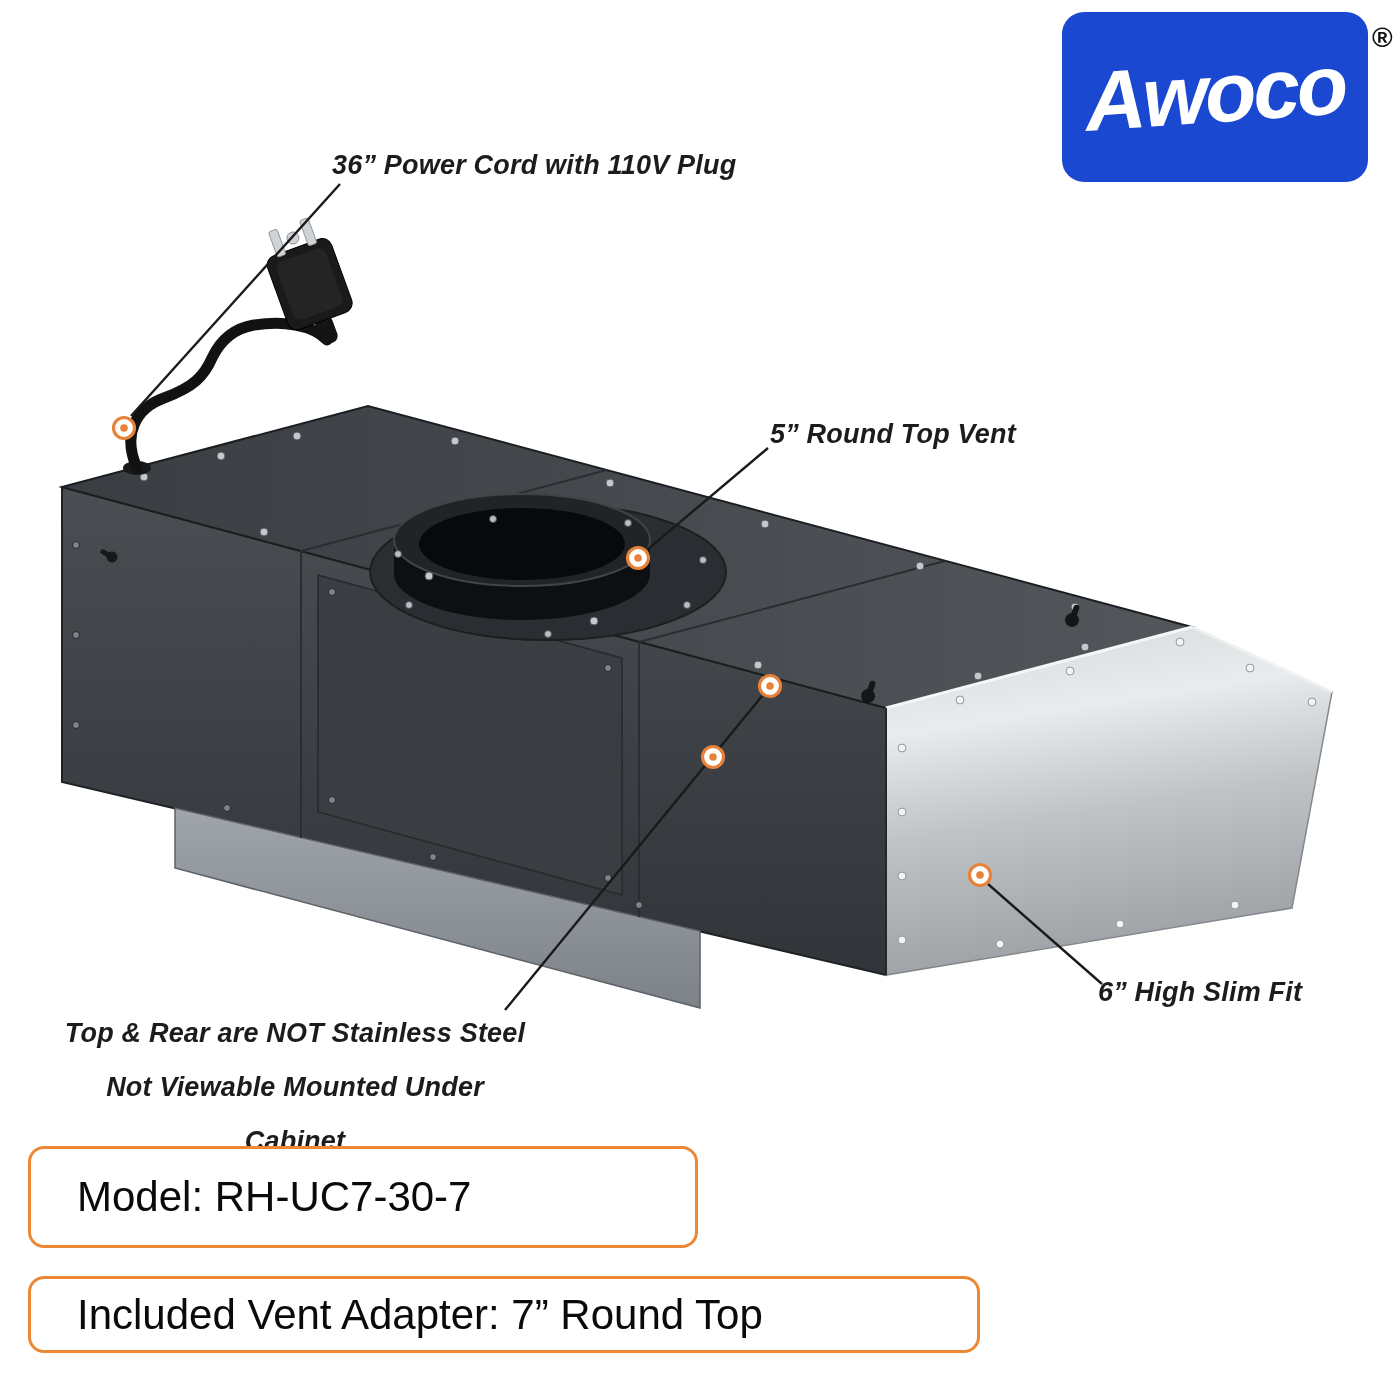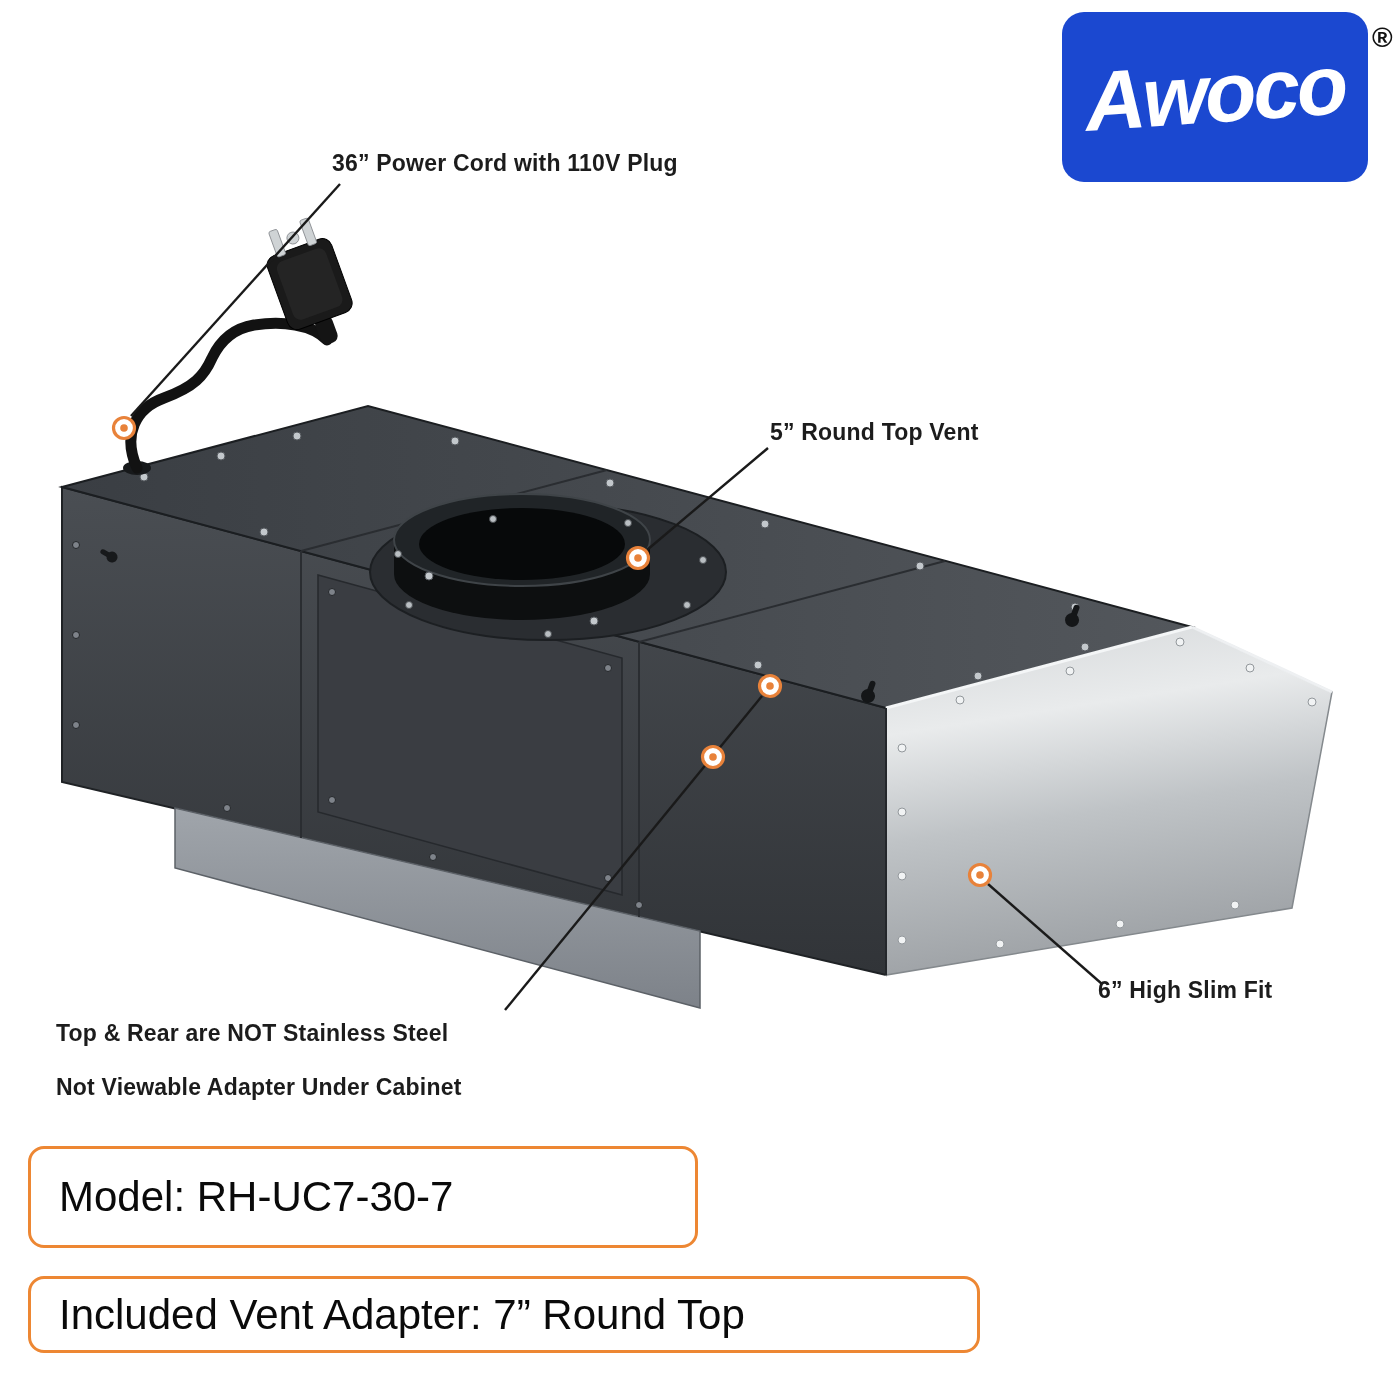--- a/index.html
+++ b/index.html
@@ -9,42 +9,43 @@
     height: 1400px;
     background: #ffffff;
     overflow: hidden;
     font-family: "Liberation Sans", sans-serif;
   }
   .art { position: absolute; left: 0; top: 0; width: 1400px; height: 1400px; }
 
   .callout {
     position: absolute;
     color: #1c1c1c;
-    font-size: 23px;
+    font-size: 27px;
     font-weight: 600;
     white-space: nowrap;
     letter-spacing: 0.2px;
+    font-style: italic;
   }
   .callout-1 { left: 332px; top: 150px; }
   .callout-2 { left: 770px; top: 419px; }
   .callout-3 { left: 1098px; top: 977px; }
   .callout-4 {
     left: 56px; top: 1006px; width: 478px;
-    white-space: normal; line-height: 54px;
+    text-align: center; white-space: normal; line-height: 54px;
   }
 
   .infobox {
     position: absolute;
     border: 3px solid #ED8733;
     border-radius: 16px;
     background: #ffffff;
     box-sizing: border-box;
     display: flex;
     align-items: center;
-    padding-left: 28px;
+    padding-left: 46px;
     color: #0a0a0a;
     font-size: 42px;
   }
   .infobox-model { left: 28px; top: 1146px; width: 670px; height: 102px; }
   .infobox-vent  { left: 28px; top: 1276px; width: 952px; height: 77px; }
 
   .logo {
     position: absolute;
     left: 1062px; top: 12px; width: 306px; height: 170px;
     background: #1B48D0;
@@ -228,21 +229,21 @@
   <div class="logo">
     <span class="logo-text">Awoco</span>
   </div>
   <span class="registered">®</span>
 
   <div class="callout callout-1">36” Power Cord with 110V Plug</div>
   <div class="callout callout-2">5” Round Top Vent</div>
   <div class="callout callout-3">6” High Slim Fit</div>
   <div class="callout callout-4">
     <div>Top &amp; Rear are NOT Stainless Steel</div>
-    <div>Not Viewable Adapter Under Cabinet</div>
+    <div>Not Viewable Mounted Under Cabinet</div>
   </div>
 
   <div class="infobox infobox-model">
     <span>Model: RH-UC7-30-7</span>
   </div>
   <div class="infobox infobox-vent">
     <span>Included Vent Adapter: 7” Round Top</span>
   </div>
 
 </div>

